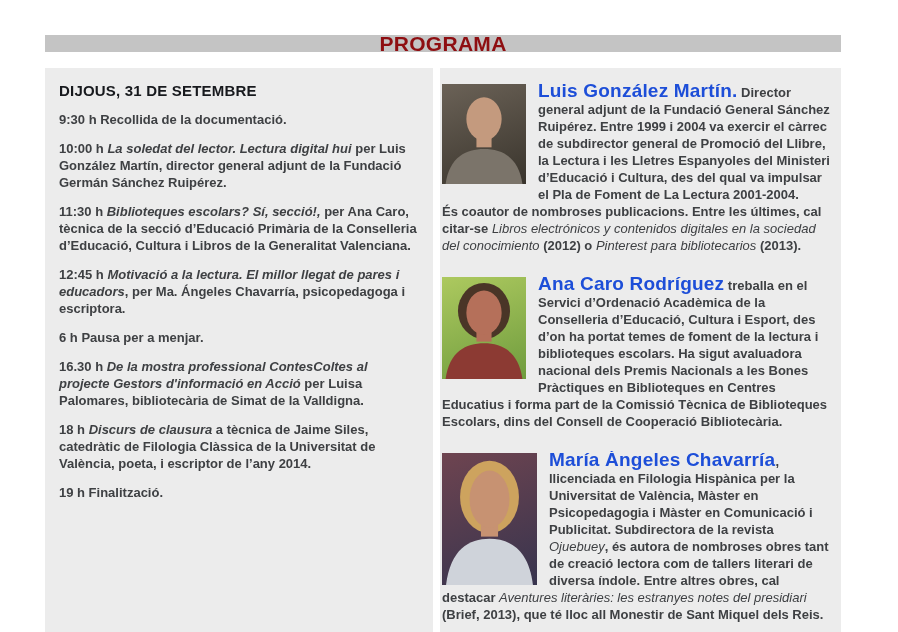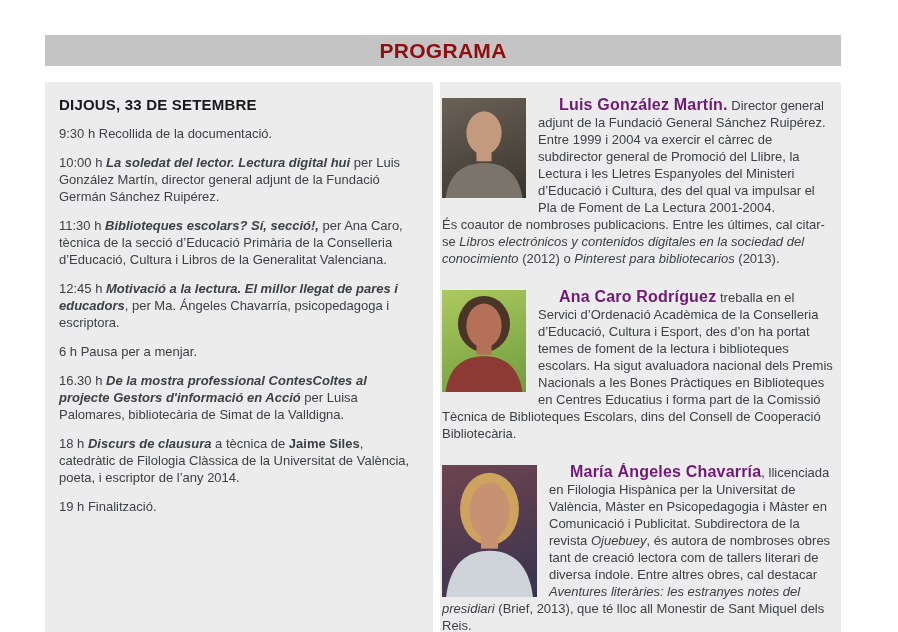--- a/index.html
+++ b/index.html
@@ -5,21 +5,21 @@
   html,body{margin:0;padding:0;background:#ffffff;}
   body{
     width:898px;height:632px;overflow:hidden;
     font-family:"Liberation Sans",sans-serif;
     -webkit-font-smoothing:antialiased;
   }
   .page{position:relative;width:898px;height:632px;background:#fff;}
 
   .header-bar{
     margin:35px 57px 0 45px;
-    height:31px;
+    height:17px;
     background:var(--header-bg,#c4c4c4);
     display:flex;align-items:center;justify-content:center;
   }
   .header-bar h1{
     margin:0;
     font-size:21px;
     font-weight:bold;
     color:var(--title-color,#8e0e11);
     letter-spacing:0.3px;
   }
@@ -56,45 +56,44 @@
     color:var(--text-color,#3e4043);
   }
   .speaker:last-child{margin-bottom:0;}
   .photo{
     float:left;
     margin:2px 12px 3px 0;
     overflow:hidden;
   }
   .photo svg{display:block;}
 
-  .seg-n{font-style:normal;font-weight:normal;}
+  .seg-n{font-style:normal;font-weight:bold;}
   .seg-i{font-style:italic;}
   .seg-b{font-weight:bold;}
   .seg-bi{font-weight:bold;font-style:italic;}
   .seg-name{
     font-weight:bold;
-    font-size:16px;
-    color:#701a75;
+    font-size:19px;
+    color:#1d4ed8;
     letter-spacing:0.2px;
-    margin-left:21px;
   }
 </style>
 </head>
 <body>
 
 <div class="page">
 
   <div class="header-bar">
     <h1>PROGRAMA</h1>
   </div>
 
   <div class="columns">
 
     <div class="panel schedule-panel">
-      <h2>DIJOUS, 33 DE SETEMBRE</h2>
+      <h2>DIJOUS, 31 DE SETEMBRE</h2>
       <div id="schedule-list">
           <p class="schedule-item"><span class="seg-n">9:30 h Recollida de la documentació.</span></p>
           <p class="schedule-item"><span class="seg-n">10:00 h </span><span class="seg-bi">La soledat del lector. Lectura digital hui</span><span class="seg-n"> per Luis González Martín, director general adjunt de la Fundació Germán Sánchez Ruipérez.</span></p>
           <p class="schedule-item"><span class="seg-n">11:30 h </span><span class="seg-bi">Biblioteques escolars? Sí, secció!,</span><span class="seg-n"> per Ana Caro, tècnica de la secció d’Educació Primària de la Conselleria d’Educació, Cultura i Libros de la Generalitat Valenciana.</span></p>
           <p class="schedule-item"><span class="seg-n">12:45 h </span><span class="seg-bi">Motivació a la lectura. El millor llegat de pares i educadors</span><span class="seg-n">, per Ma. Ángeles Chavarría, psicopedagoga i escriptora.</span></p>
           <p class="schedule-item"><span class="seg-n">6 h  Pausa per a menjar.</span></p>
           <p class="schedule-item"><span class="seg-n">16.30 h </span><span class="seg-bi">De la mostra professional ContesColtes al projecte Gestors d'informació en Acció</span><span class="seg-n"> per Luisa Palomares, bibliotecària de Simat de la Valldigna.</span></p>
           <p class="schedule-item"><span class="seg-n">18 h </span><span class="seg-bi">Discurs de clausura</span><span class="seg-n"> a tècnica de </span><span class="seg-b">Jaime Siles</span><span class="seg-n">, catedràtic de Filologia Clàssica de la Universitat de València, poeta, i escriptor de l’any 2014.</span></p>
           <p class="schedule-item"><span class="seg-n">19 h  Finalització.</span></p>
         </div>

